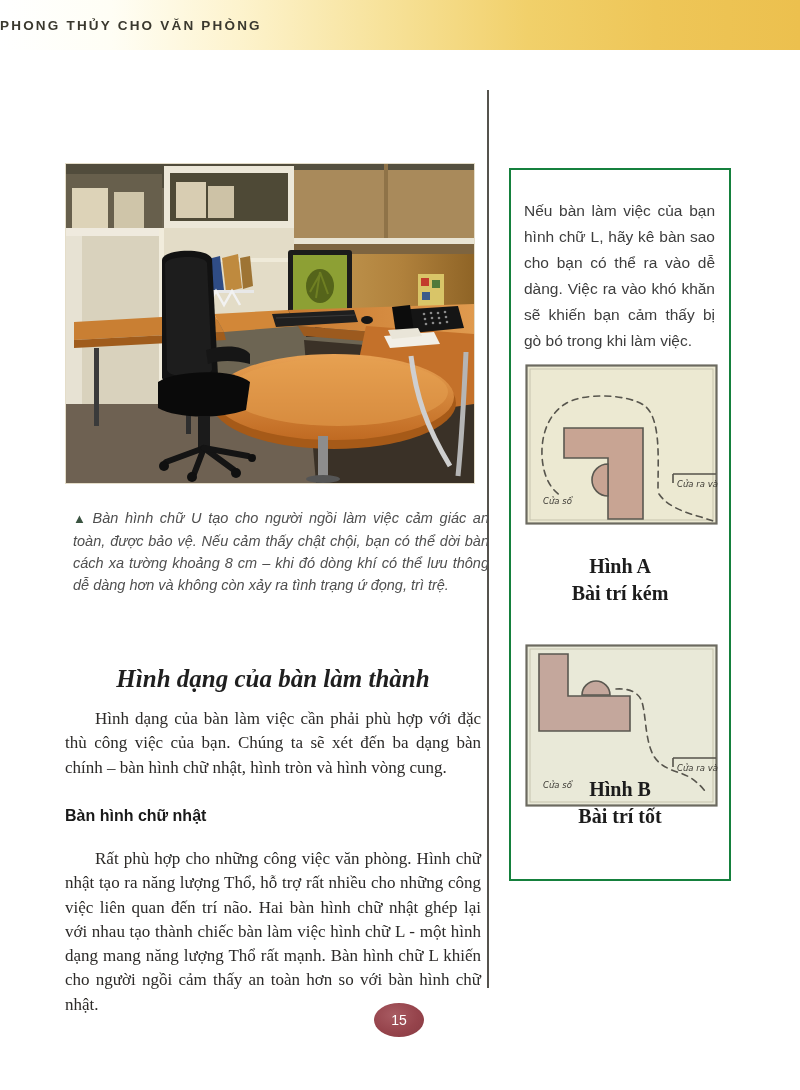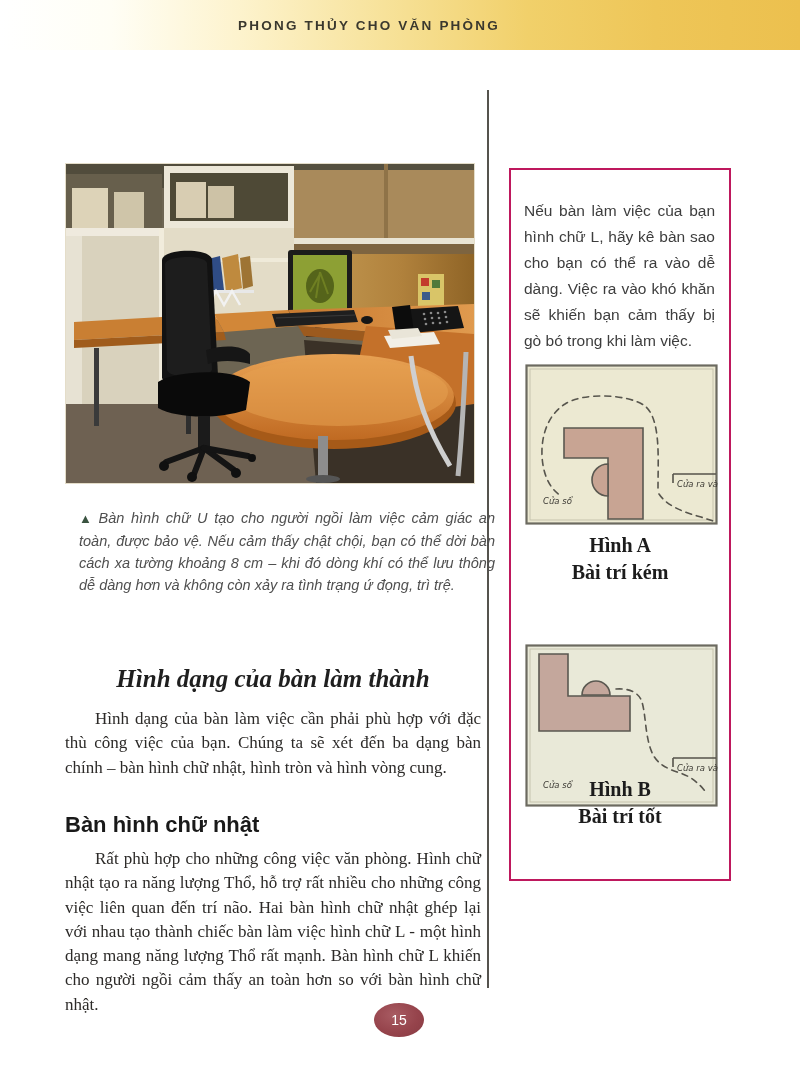--- a/index.html
+++ b/index.html
@@ -3,56 +3,56 @@
 <meta charset="utf-8">
 <style>
   html,body{margin:0;padding:0;}
   body{width:800px;height:1090px;background:#ffffff;position:relative;overflow:hidden;
        font-family:"Liberation Serif","DejaVu Serif",serif;}
   .abs{position:absolute;}
 
   
   .header-band{left:0;top:0;width:800px;height:50px;
     background:linear-gradient(90deg,#ffffff 0%,#fffef5 14%,#fdf3cd 30%,#f7e29a 48%,#f1d06a 66%,#eec658 82%,#ecc04e 100%);
-    display:flex;align-items:center;justify-content:center;}
+    display:flex;align-items:center;justify-content:flex-start;}
   .header-title{font-family:"Liberation Sans","DejaVu Sans",sans-serif;
     font-size:13.5px;font-weight:600;letter-spacing:2.2px;color:#3a382e;padding-right:62px;}
 
   
   .divider{left:487px;top:90px;width:2px;height:898px;background:#55534e;}
 
   
   .photo{left:65px;top:163px;width:408px;height:319px;border:1px solid #e4ddc9;box-sizing:content-box;}
   .photo svg{display:block;}
 
   
-  .caption{left:79px;top:492px;width:416px;font-family:"Liberation Sans","DejaVu Sans",sans-serif;
+  .caption{left:73px;top:492px;width:416px;font-family:"Liberation Sans","DejaVu Sans",sans-serif;
     font-style:italic;font-size:14.5px;line-height:22px;color:#4f4f4f;text-align:justify;}
   .caption .marker{color:#3a5340;font-style:normal;font-size:13px;padding-right:4px;}
 
   
   .heading{left:65px;top:648px;width:416px;text-align:center;font-size:25px;font-weight:bold;
     font-style:italic;color:#1f1f1f;}
   .para{left:65px;width:416px;font-size:17px;line-height:24.3px;color:#2c2a28;
     text-align:justify;text-indent:30px;}
   .para1{top:690px;}
   .para2{top:830px;}
   .subheading{left:65px;top:794px;width:416px;font-family:"Liberation Sans","DejaVu Sans",sans-serif;
-    font-size:22px;font-weight:bold;color:#191919;}
-
-  
-  .sidebar-box{left:509px;top:168px;width:218px;height:709px;border:2px solid #be185d;background:#fff;}
+    font-size:16px;font-weight:bold;color:#191919;}
+
+  
+  .sidebar-box{left:509px;top:168px;width:218px;height:709px;border:2px solid #15803d;background:#fff;}
   .sidebar-note{position:absolute;left:13px;top:12px;width:191px;
     font-family:"Liberation Sans","DejaVu Sans",sans-serif;font-size:15.5px;line-height:26px;
     color:#3d3d3d;text-align:justify;}
   .diagram{position:absolute;left:14px;}
   .diagram-a{top:194px;}
   .diagram-b{top:474px;}
   .diagram-caption{position:absolute;left:0;width:100%;text-align:center;color:#1c1c1c;}
-  .cap-a{top:364px;}
+  .cap-a{top:385px;}
   .cap-b{top:608px;}
   .diagram-caption .t1{font-size:20px;font-weight:bold;}
   .diagram-caption .t2{font-size:20px;font-weight:bold;margin-top:4px;}
   .svg-label{font-family:"DejaVu Sans",sans-serif;font-style:italic;font-size:8.5px;fill:#3c3a34;}
 
   
   .page-oval{left:374px;top:1003px;width:50px;height:34px;border-radius:50%;
     background:radial-gradient(ellipse at 40% 35%,#a85b62 0%,#96444c 55%,#873a42 100%);
     display:flex;align-items:center;justify-content:center;
     font-family:"Liberation Sans","DejaVu Sans",sans-serif;font-size:14px;color:#ffffff;}

